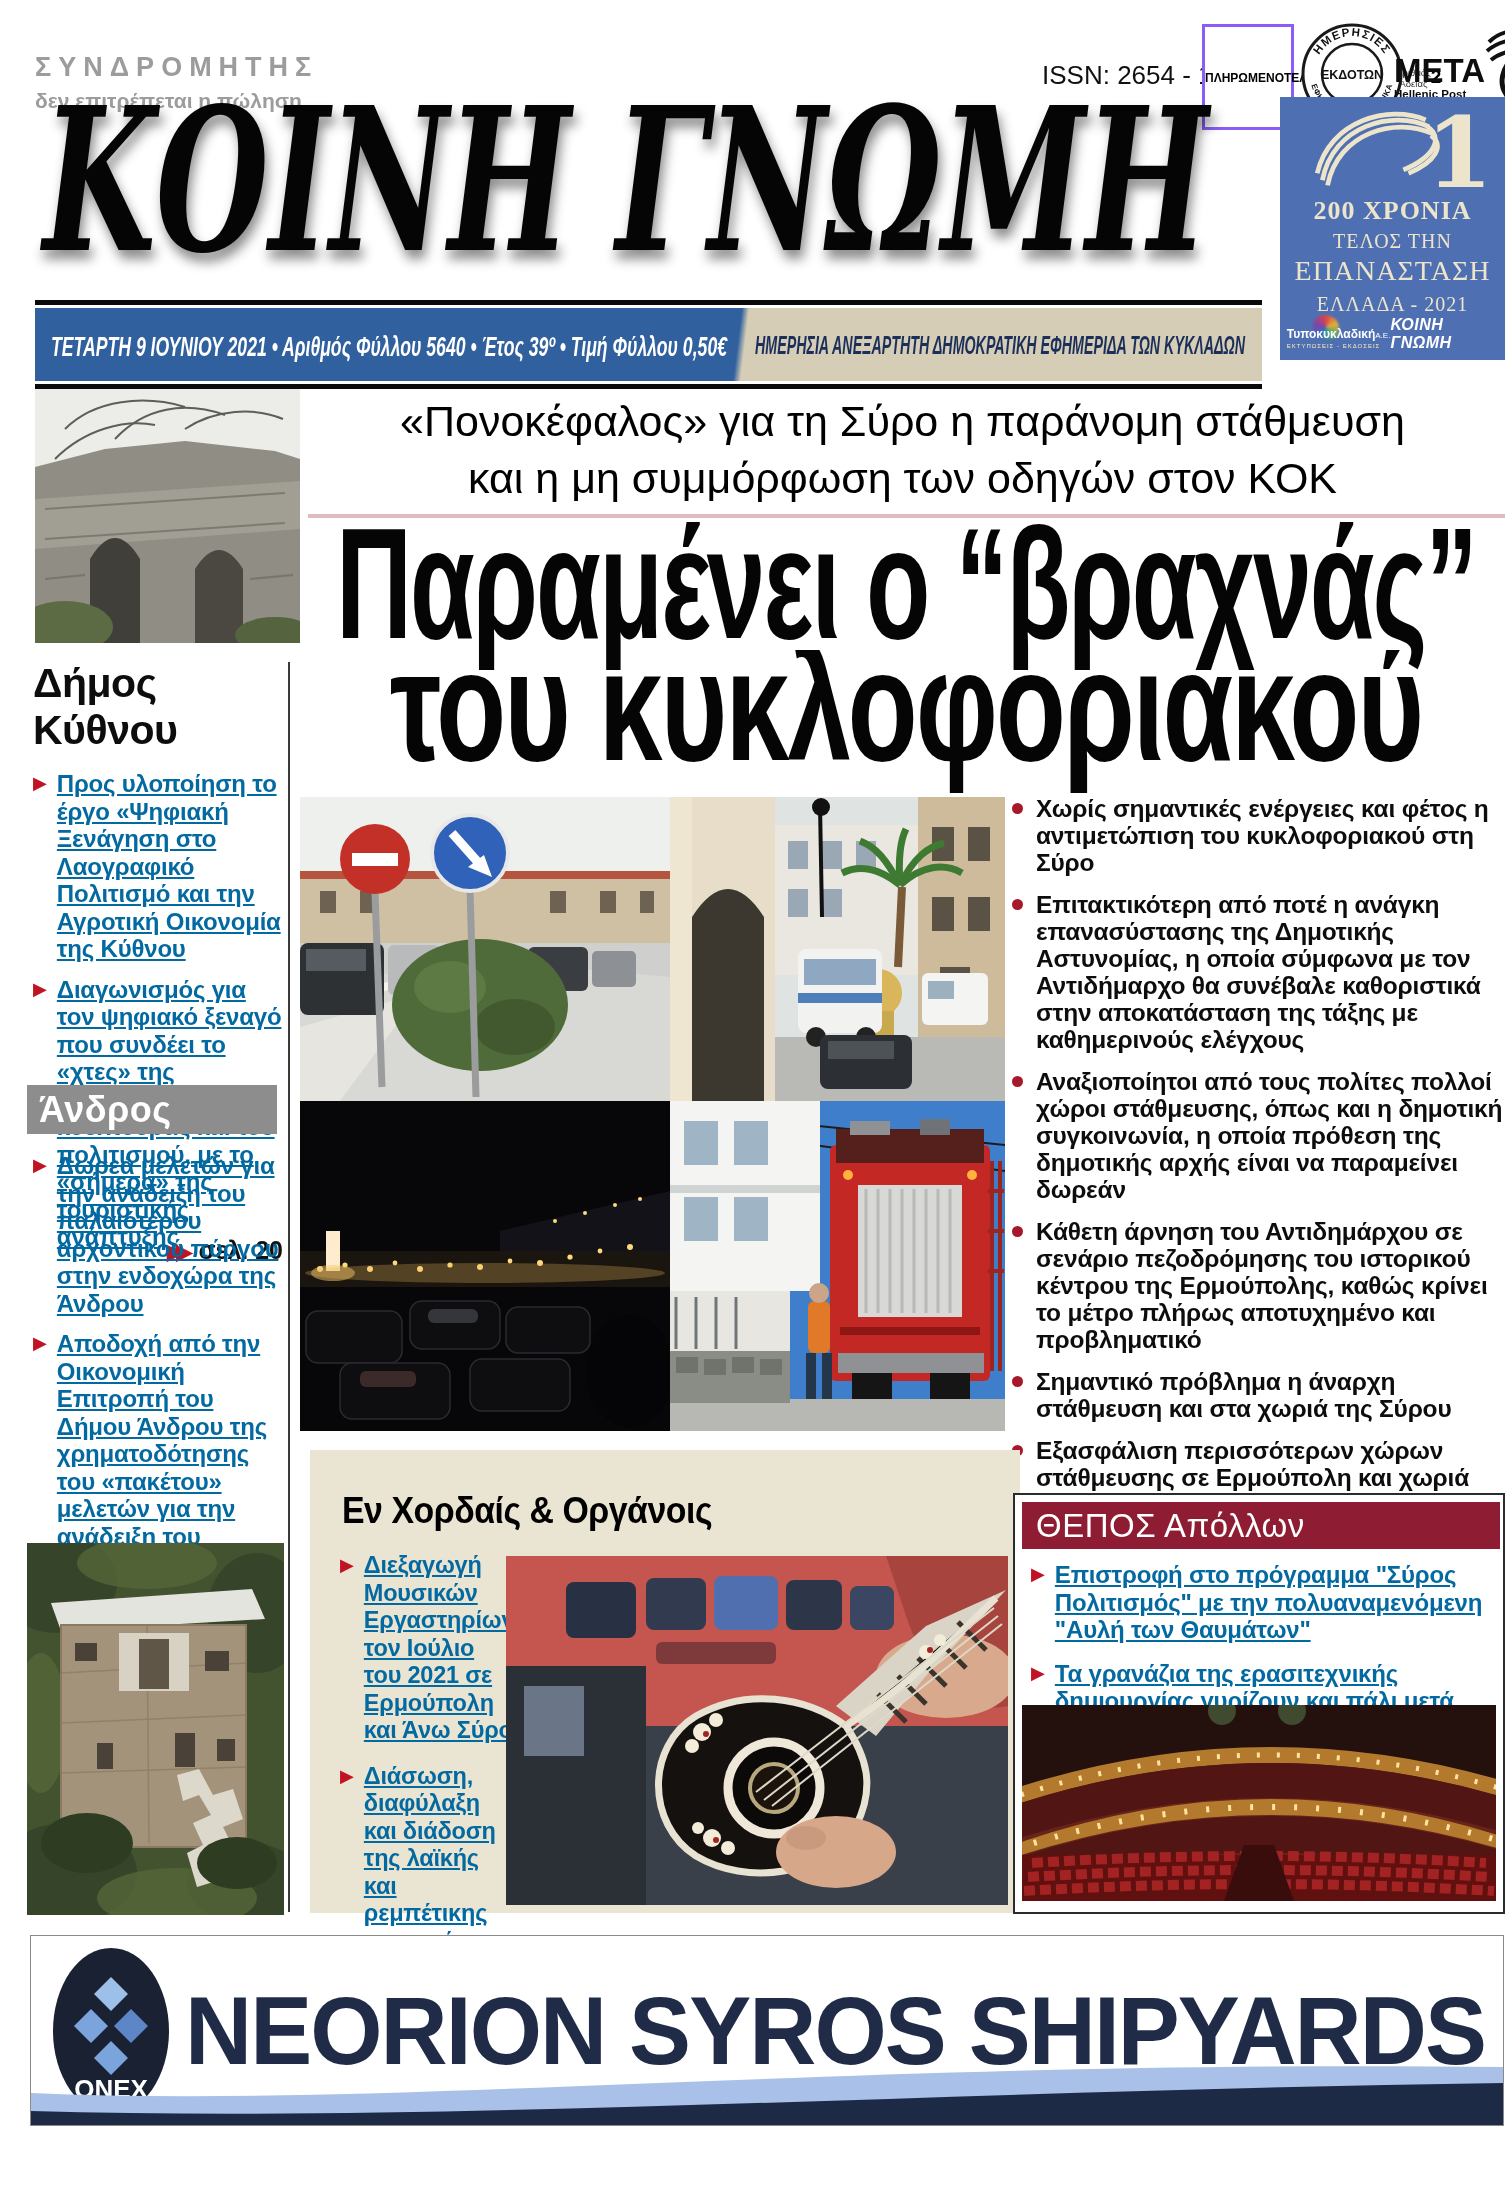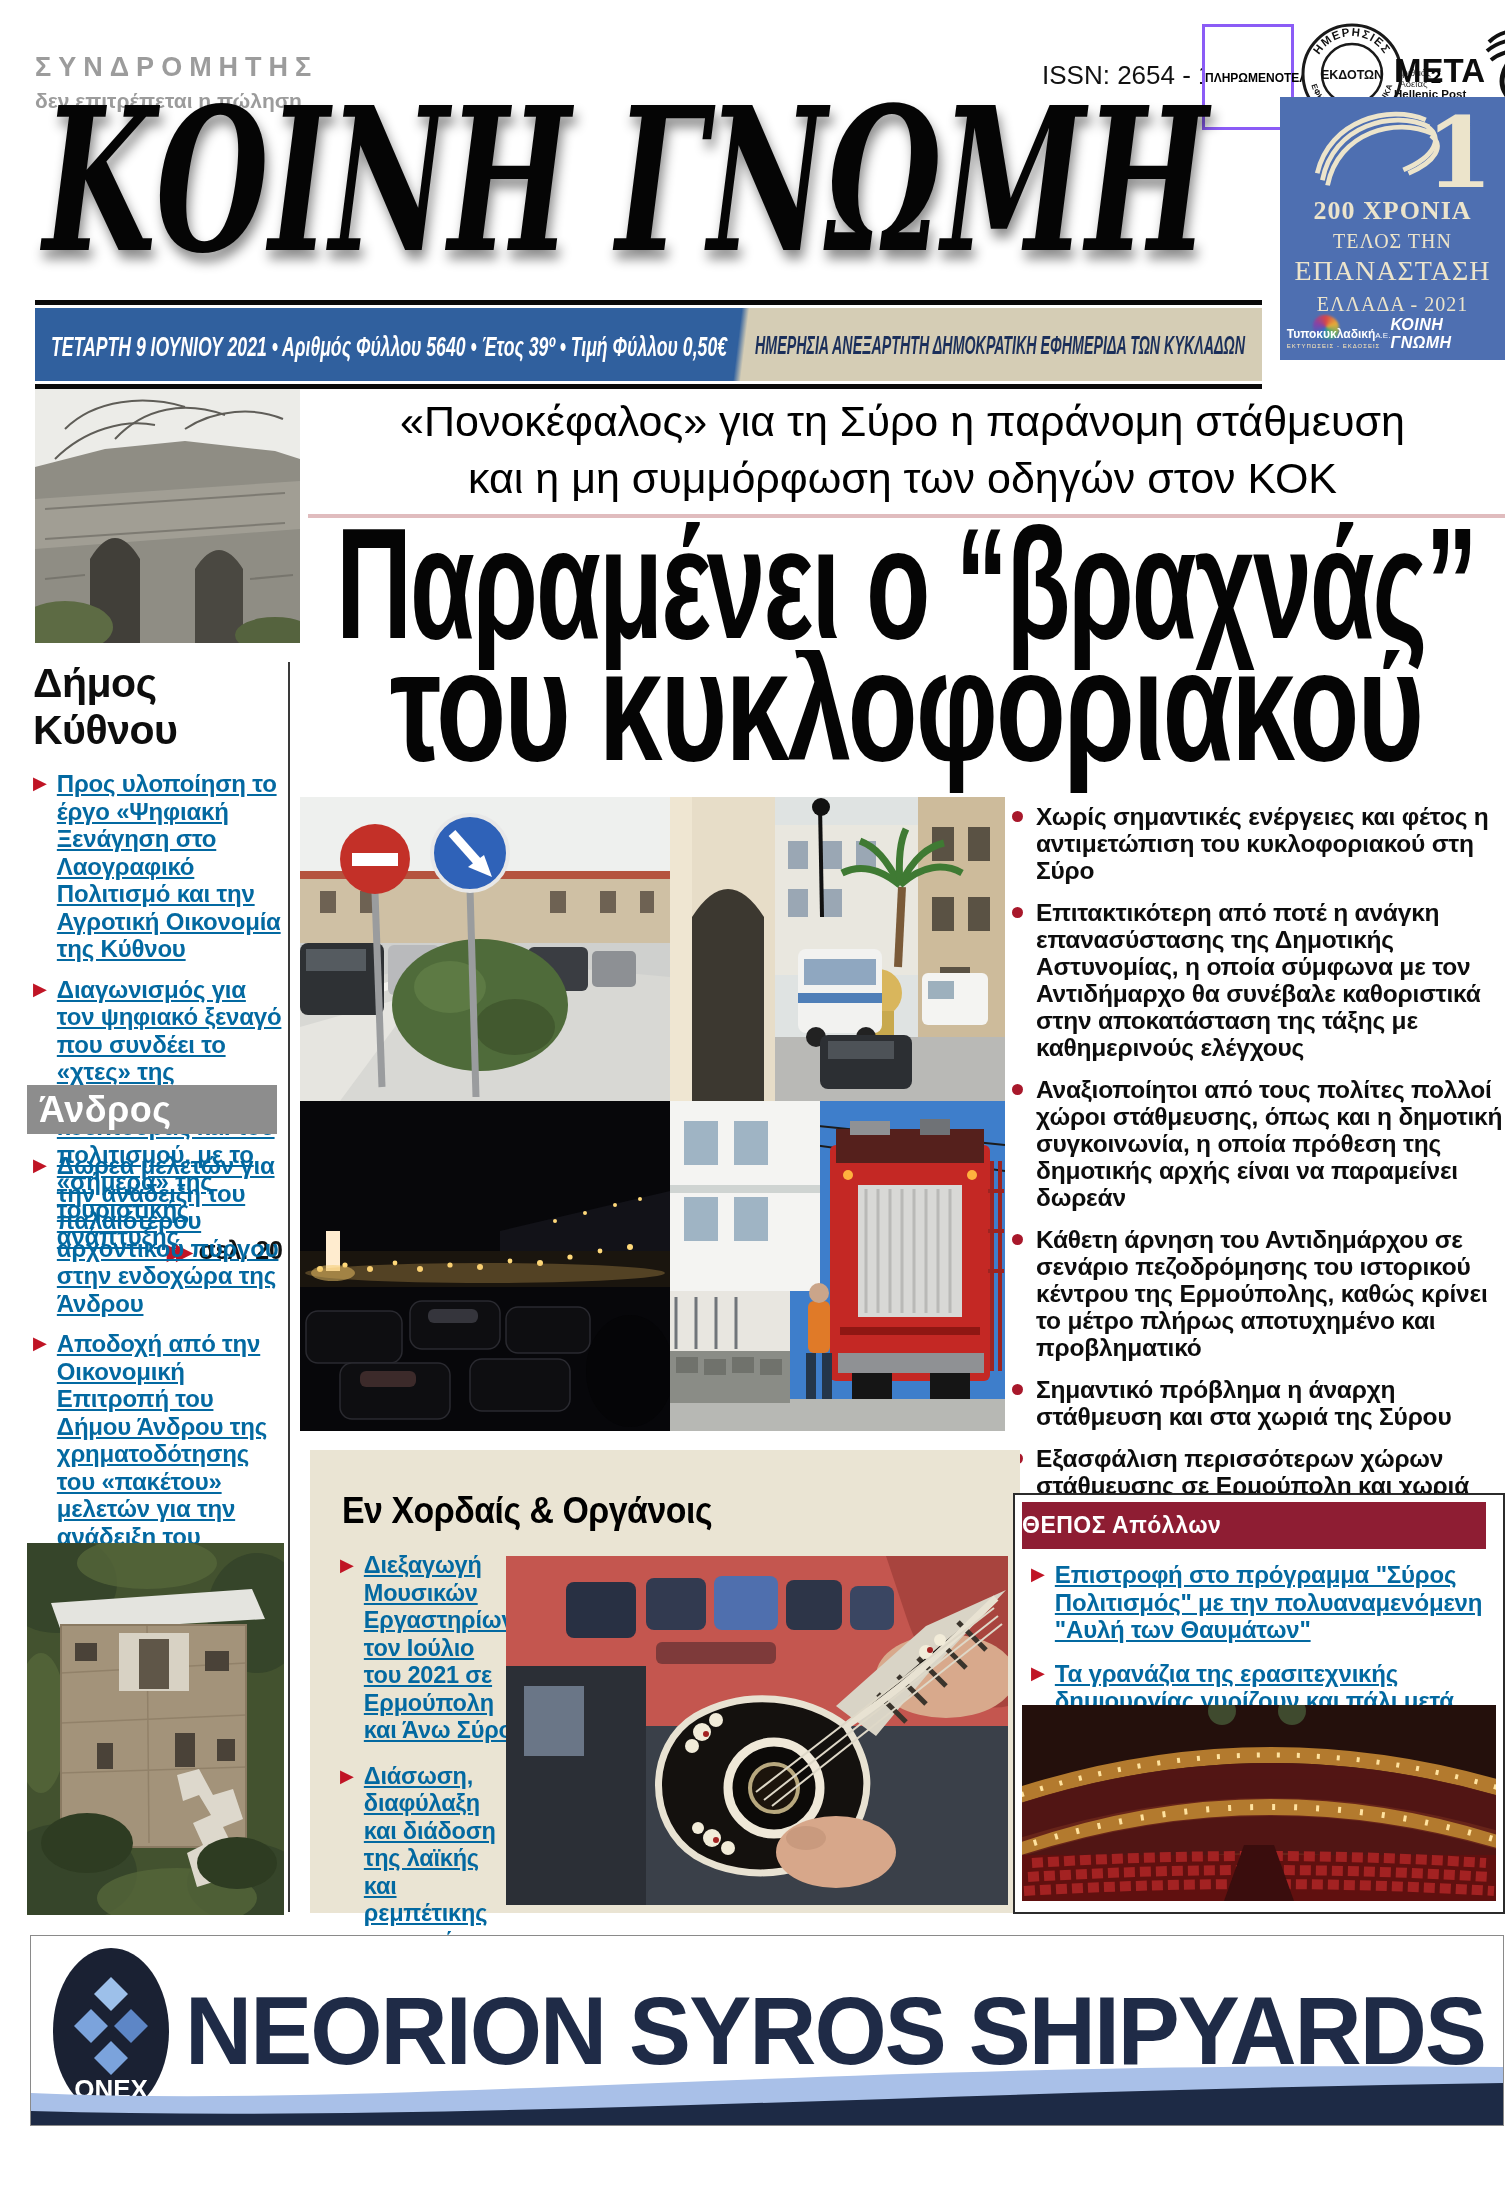--- a/index.html
+++ b/index.html
@@ -67,21 +67,21 @@
   .pref.inline{margin-top:-28px;}
 
   .secthead{font-size:41px;font-weight:bold;color:#0d0d0d;letter-spacing:-0.5px;}
   .graybox{background:#8d8d8d;}
   .graybox span{color:#fff;font-size:36px;font-weight:bold;line-height:49px;padding-left:12px;letter-spacing:0.5px;}
 
   .chordais{background:#eae4d3;}
   .chordais .title{font-size:36px;font-weight:bold;letter-spacing:-0.5px;transform:scaleX(.94);transform-origin:left;}
 
   .thepos{background:#fff;border:2px solid #2b2b2b;box-sizing:border-box;}
-  .theposhead{background:#8e1d33;color:#fff;font-size:23px;font-weight:bold;line-height:47px;letter-spacing:0.5px;}
+  .theposhead{background:#8e1d33;color:#fff;font-size:33px;font-weight:normal;line-height:47px;padding-left:14px;letter-spacing:0.5px;}
 
   .photo{overflow:hidden;}
   .banner{background:#fff;border:1px solid #8a8a8a;box-sizing:border-box;overflow:hidden;}
 </style>
 </head>
 <body>
 
 <div id="page">
 
   <div class="abs" style="left:35px;top:52px;">
@@ -470,21 +470,21 @@
         <g fill="#70726c">
             <rect x="6" y="256" width="22" height="16"></rect>
             <rect x="34" y="258" width="22" height="16"></rect>
             <rect x="62" y="256" width="22" height="16"></rect>
             <rect x="90" y="258" width="22" height="16"></rect>
           </g>
       </svg>
     </div>
   </div>
 
-  <div class="abs" style="left:1012px;top:795px;width:493px;margin-top:8px;">
+  <div class="abs" style="left:1012px;top:795px;width:493px;">
     <div class="dlist">
 
         <div class="row">
           <span class="dot"></span>
           <span class="dtxt">Χωρίς σημαντικές ενέργειες και φέτος η αντιμετώπιση του κυκλοφοριακού στη Σύρο</span>
         </div>
 
 
         <div class="row">
           <span class="dot"></span>

